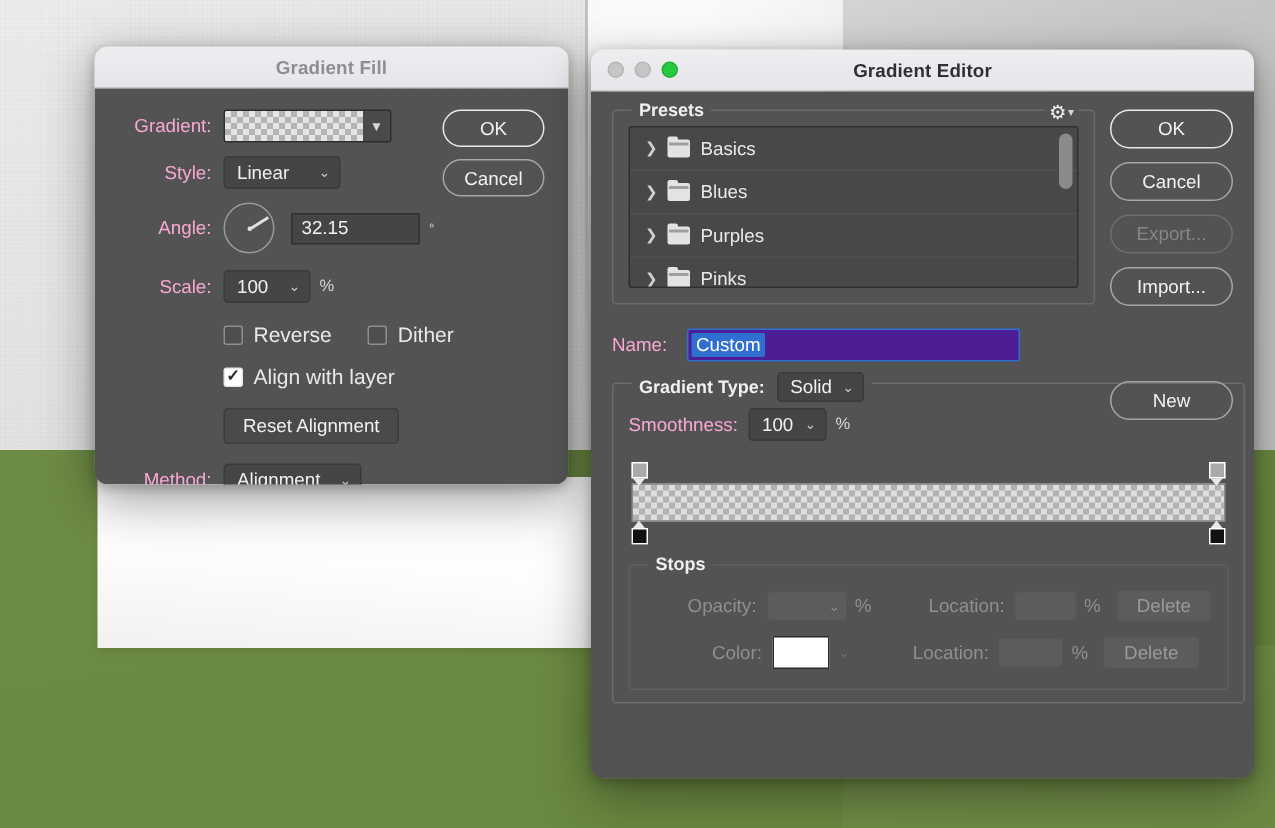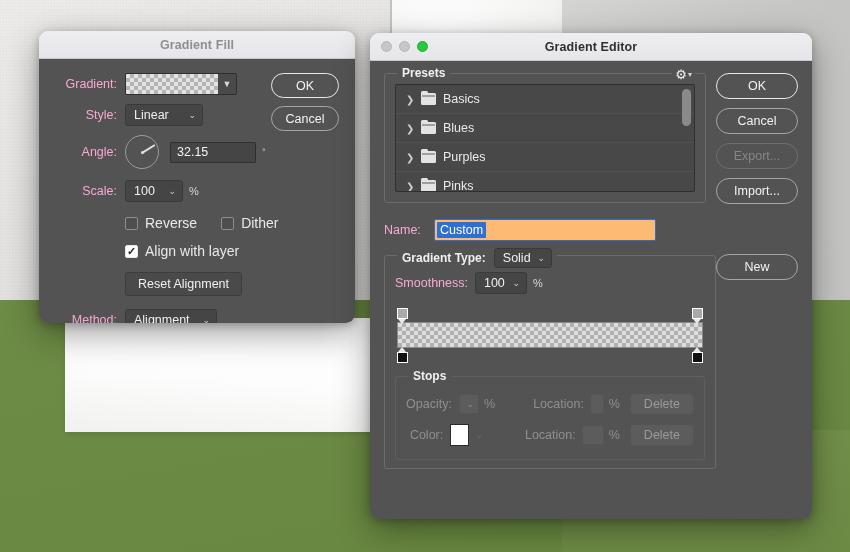--- a/index.html
+++ b/index.html
@@ -49,20 +49,21 @@
     background: linear-gradient(185deg, #ffffff 0%, #fdfdfd 55%, #f1f1ef 100%);
     box-shadow: 0 2px 5px rgba(0,0,0,.10);
   }
 
   
   .window {
     position: absolute;
     border-radius: 9px;
     box-shadow: 0 10px 34px rgba(0,0,0,.38), 0 2px 8px rgba(0,0,0,.24);
     overflow: hidden;
+    margin-left: 24px;
   }
   .titlebar {
     height: 28px;
     background: linear-gradient(180deg, #eeeef1 0%, #e6e6ea 100%);
     border-bottom: 1px solid #c8c8cc;
     display: flex; align-items: center; position: relative;
   }
   .titlebar .title {
     position: absolute; left: 0; right: 0; text-align: center;
     font-size: 12.5px; font-weight: bold; letter-spacing: .1px;
@@ -201,21 +202,21 @@
     width: 9px; height: 37px; border-radius: 5px; background: #8a8a8a;
   }
   .gear {
     position: absolute; right: 10px; top: -7px; color: #f0f0f0;
     font-size: 13px; display: flex; align-items: center; gap: 1px;
     background: #535353; padding: 0 3px;
   }
   .gear .gchev { font-size: 8px; color: #d4d4d4; }
 
   .name-field {
-    height: 22px; background: #fdba74; border: 1.5px solid #2f6fd0;
+    height: 22px; background: #4c1d95; border: 1.5px solid #2f6fd0;
     border-radius: 2px; display: flex; align-items: center; padding: 0 2px;
   }
   .name-sel {
     background: #2f6fd0; color: #ffffff; font-size: 12.5px;
     padding: 1px 3px; border-radius: 1px;
   }
 
   .gbar-wrap { position: relative; height: 66px; margin: 10px 2px 0; }
   .gbar {
     position: absolute; left: 0; right: 0; top: 18px; height: 26px;
@@ -392,21 +393,21 @@
       </div>
     </div>
 
     <div class="row" style="margin-top:16px;margin-bottom:14px;">
       <span class="lbl" style="width:44px;text-align:left;margin-right:6px;">Name:</span>
       <div class="name-field" style="width:222px;">
         <span class="name-sel">Custom</span>
       </div>
     </div>
 
-    <div class="group" style="width:332px;padding:16px 10px 8px;">
+    <div class="group" style="width:422px;padding:16px 10px 8px;">
       <span class="group-title" style="display:flex;align-items:center;gap:8px;">
         <span>Gradient Type:</span>
         <span class="select" style="height:20px;font-weight:normal;">
           <span>Solid</span>
           <span class="chev">⌄</span>
         </span>
       </span>
 
       <div class="row" style="margin-bottom:2px;">
         <span class="lbl" style="width:auto;text-align:left;margin-right:7px;">Smoothness:</span>

